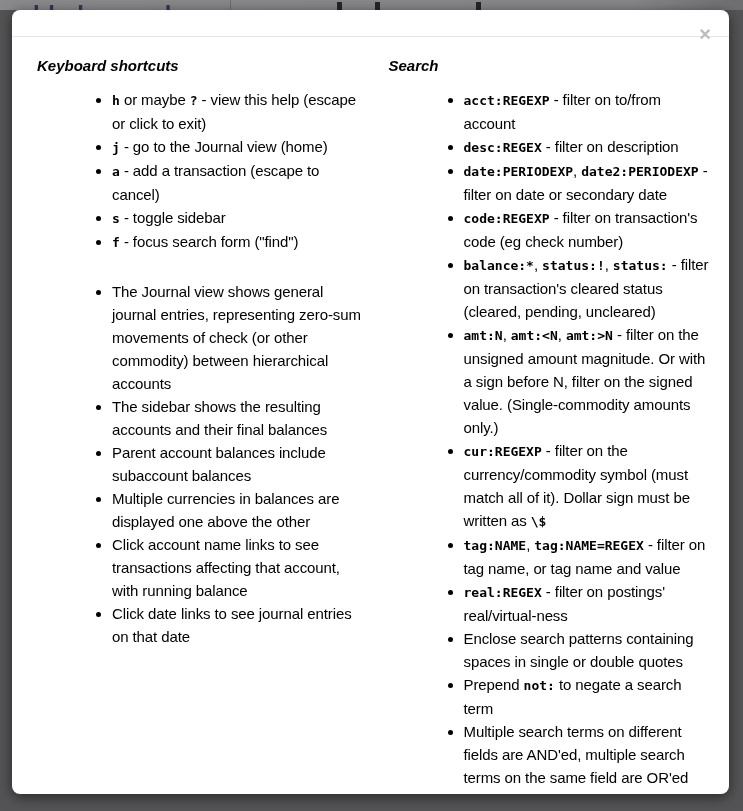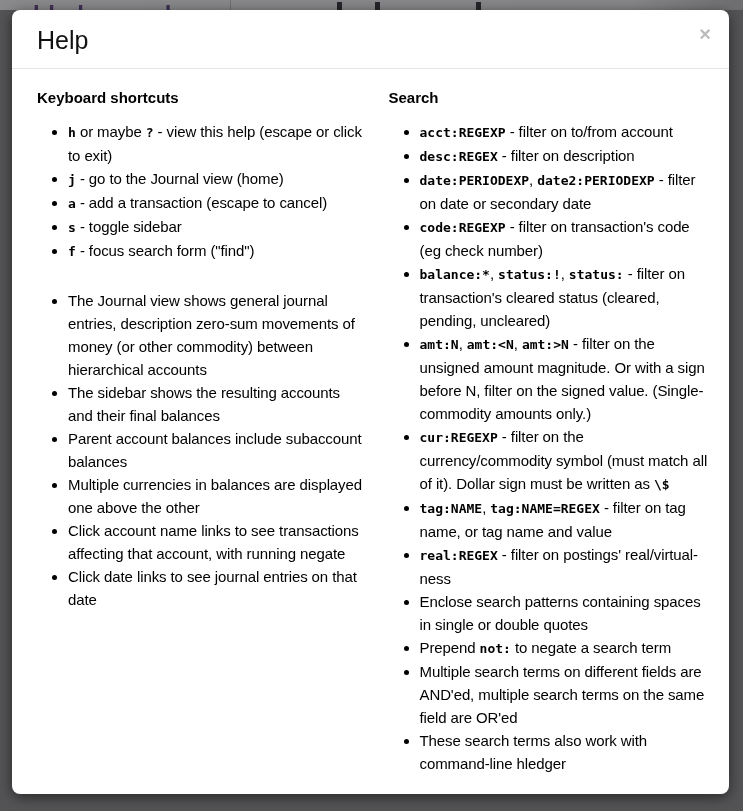--- a/index.html
+++ b/index.html
@@ -63,29 +63,31 @@
   .modal-body {
     display: flex;
     padding: 14px 15px 0 25px;
   }
   .col { flex: 1 1 0; min-width: 0; }
   .col + .col { margin-left: 26px; }
 
   .section-heading {
     font-size: 15px; font-weight: 700; color: #000;
     margin: 6px 0 14px;
+    font-style: italic;
   }
   ul.help-list {
     margin: 0 0 26px;
     padding-left: 31px;
     list-style: disc outside;
   }
   ul.help-list li {
     font-size: 15px; line-height: 23px; color: #000;
     letter-spacing: -0.1px;
+    margin-left: 44px;
   }
   ul.help-list code {
     font-family: "DejaVu Sans Mono", monospace;
     font-weight: 700;
     font-size: 13px;
     letter-spacing: 0;
     color: #000;
     background: none;
   }
 </style>
@@ -96,38 +98,37 @@
   <a class="brand">hledger-web</a>
   <div class="vdivider"></div>
   <div class="stem s1"></div>
   <div class="stem s2"></div>
   <div class="stem s3"></div>
 </div>
 
 <div class="modal">
   <div class="modal-header">
     <button class="close">×</button>
-    <h4 class="modal-title">Help</h4>
   </div>
   <div class="modal-body">
     <div class="col" id="col-left">
         <div class="section-heading">Keyboard shortcuts</div>
         <ul class="help-list">
           <li><code>h</code> or maybe <code>?</code> - view this help (escape or click to exit)</li>
           <li><code>j</code> - go to the Journal view (home)</li>
           <li><code>a</code> - add a transaction (escape to cancel)</li>
           <li><code>s</code> - toggle sidebar</li>
           <li><code>f</code> - focus search form ("find")</li>
         </ul>
         <ul class="help-list">
-          <li>The Journal view shows general journal entries, description zero-sum movements of money (or other commodity) between hierarchical accounts</li>
+          <li>The Journal view shows general journal entries, representing zero-sum movements of check (or other commodity) between hierarchical accounts</li>
           <li>The sidebar shows the resulting accounts and their final balances</li>
           <li>Parent account balances include subaccount balances</li>
           <li>Multiple currencies in balances are displayed one above the other</li>
-          <li>Click account name links to see transactions affecting that account, with running negate</li>
+          <li>Click account name links to see transactions affecting that account, with running balance</li>
           <li>Click date links to see journal entries on that date</li>
         </ul>
       </div>
     <div class="col" id="col-right">
         <div class="section-heading">Search</div>
         <ul class="help-list">
           <li><code>acct:REGEXP</code> - filter on to/from account</li>
           <li><code>desc:REGEX</code> - filter on description</li>
           <li><code>date:PERIODEXP</code>, <code>date2:PERIODEXP</code> - filter on date or secondary date</li>
           <li><code>code:REGEXP</code> - filter on transaction's code (eg check number)</li>

